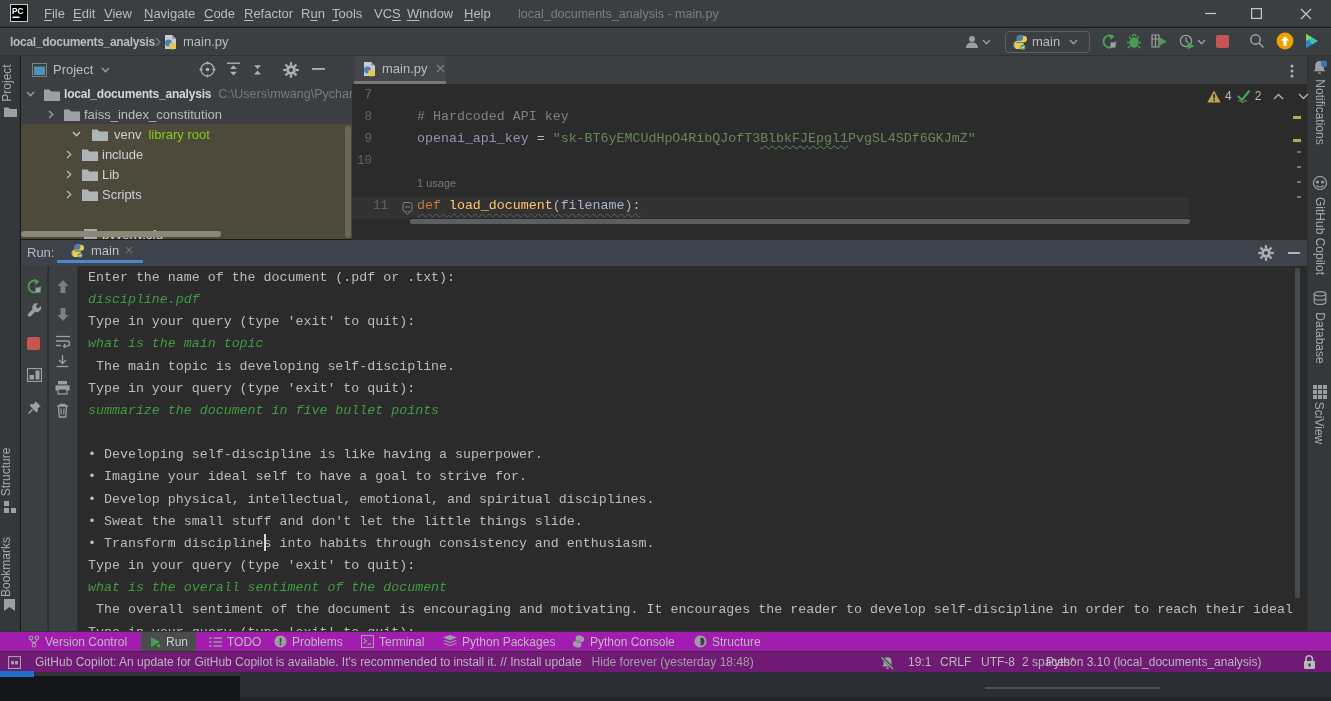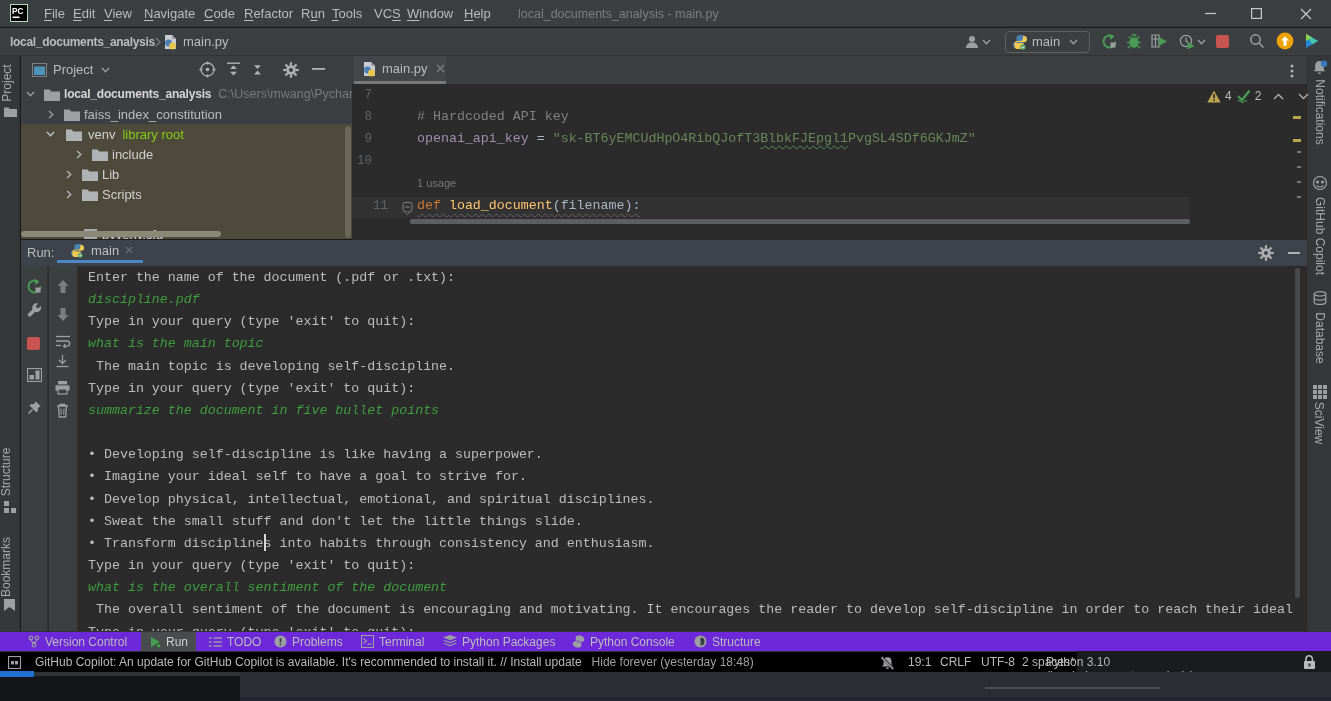--- a/index.html
+++ b/index.html
@@ -35,22 +35,22 @@
 .lnum { position:absolute; font-family:"Liberation Mono", monospace; font-size:12.5px; color:#606366; text-align:right; width:20px; }
 
 #runpanel { position:absolute; left:21px; top:240px; width:1286px; height:391px; background:#2b2b2b; }
 #runhead { position:absolute; left:0; top:0; width:1286px; height:26px; background:#3e424a; }
 #runtools1 { position:absolute; left:0; top:26px; width:27px; height:365px; background:#3c3f41; border-right:1px solid #323232;}
 #runtools2 { position:absolute; left:28px; top:26px; width:29px; height:365px; background:#3c3f41; border-right:1px solid #323232;}
 #console { position:absolute; left:58px; top:26px; width:1228px; height:365px; background:#2b2b2b; overflow:hidden; }
 #console pre { position:absolute; left:9px; top:1px; font-family:"Liberation Mono", monospace; font-size:13.3px; line-height:22.15px; color:#bcbcbc; }
 .grn { color:#3f9c3f; font-style:italic; }
 
-#status1 { position:absolute; left:0; top:631px; width:1331px; height:20px; background:#6d28d9; border-top:1px solid #323232; font-size:12px; color:#bbbbbb; }
-#status2 { position:absolute; left:0; top:651px; width:1077px; height:21px; background:#000000; border-top:1px solid #323232; font-size:12px; color:#b8b8b8; }
+#status1 { position:absolute; left:0; top:631px; width:1331px; height:20px; background:#a21caf; border-top:1px solid #323232; font-size:12px; color:#bbbbbb; }
+#status2 { position:absolute; left:0; top:651px; width:1331px; height:21px; background:#701a75; border-top:1px solid #323232; font-size:12px; color:#b8b8b8; }
 .sbtn { position:absolute; top:0; height:19px; display:flex; align-items:center; gap:5px; }
 </style>
 </head>
 <body>
 <div id="titlebar">
   <svg class="abs" style="left:10px;top:4px" width="18" height="18" viewBox="0 0 18 18">
     <rect x="0.5" y="0.5" width="17" height="17" fill="#000" stroke="#b2d9c6" stroke-width="1"></rect>
     <text x="2" y="9.5" font-family="Liberation Sans" font-size="8.2" font-weight="bold" fill="#fff">PC</text>
     <rect x="2.5" y="12.5" width="7" height="1.6" fill="#fff"></rect>
   </svg>
@@ -264,31 +264,31 @@
   </div>
   <div class="tree-row" style="left:0;top:48px;width:331px;">
     <svg style="margin-left:27px" width="6" height="9" viewBox="0 0 6 9">
         <path d="M1 1 L4.8 4.5 L1 8" stroke="#9da0a2" stroke-width="1.3" fill="none"></path>
       </svg>
     <svg style="margin-left:10px" width="16" height="13" viewBox="0 0 16 13">
         <path d="M0 1.5 h5.5 l1.8 2 h8.7 v9.5 h-16 z" fill="#9da0a2"></path>
       </svg>
     <span style="margin-left:4px;">faiss_index_constitution</span>
   </div>
-  <div class="tree-row" style="left:0;top:68px;width:331px;">
+  <div class="tree-row" style="left:0;top:68px;width:331px;padding-left:26px;">
     <svg style="margin-left:25px" width="9" height="6" viewBox="0 0 9 6">
         <path d="M1 1 L4.5 4.8 L8 1" stroke="#c5c7c9" stroke-width="1.3" fill="none"></path>
       </svg>
     <svg style="margin-left:11px" width="16" height="13" viewBox="0 0 16 13">
         <path d="M0 1.5 h5.5 l1.8 2 h8.7 v9.5 h-16 z" fill="#b0b3b5"></path>
       </svg>
     <span style="margin-left:6px;color:#d0d0d0;">venv</span>
     <span style="margin-left:7px;color:#84cc16;">library root</span>
   </div>
-  <div class="tree-row" style="left:0;top:88px;width:331px;padding-left:10px;">
+  <div class="tree-row" style="left:0;top:88px;width:331px;">
     <svg style="margin-left:45px" width="6" height="9" viewBox="0 0 6 9">
         <path d="M1 1 L4.8 4.5 L1 8" stroke="#b5b7b9" stroke-width="1.3" fill="none"></path>
       </svg>
     <svg style="margin-left:10px" width="16" height="13" viewBox="0 0 16 13">
         <path d="M0 1.5 h5.5 l1.8 2 h8.7 v9.5 h-16 z" fill="#b0b3b5"></path>
       </svg>
     <span style="margin-left:4px;color:#d0d0d0;">include</span>
   </div>
   <div class="tree-row" style="left:0;top:108px;width:331px;">
     <svg style="margin-left:45px" width="6" height="9" viewBox="0 0 6 9">

